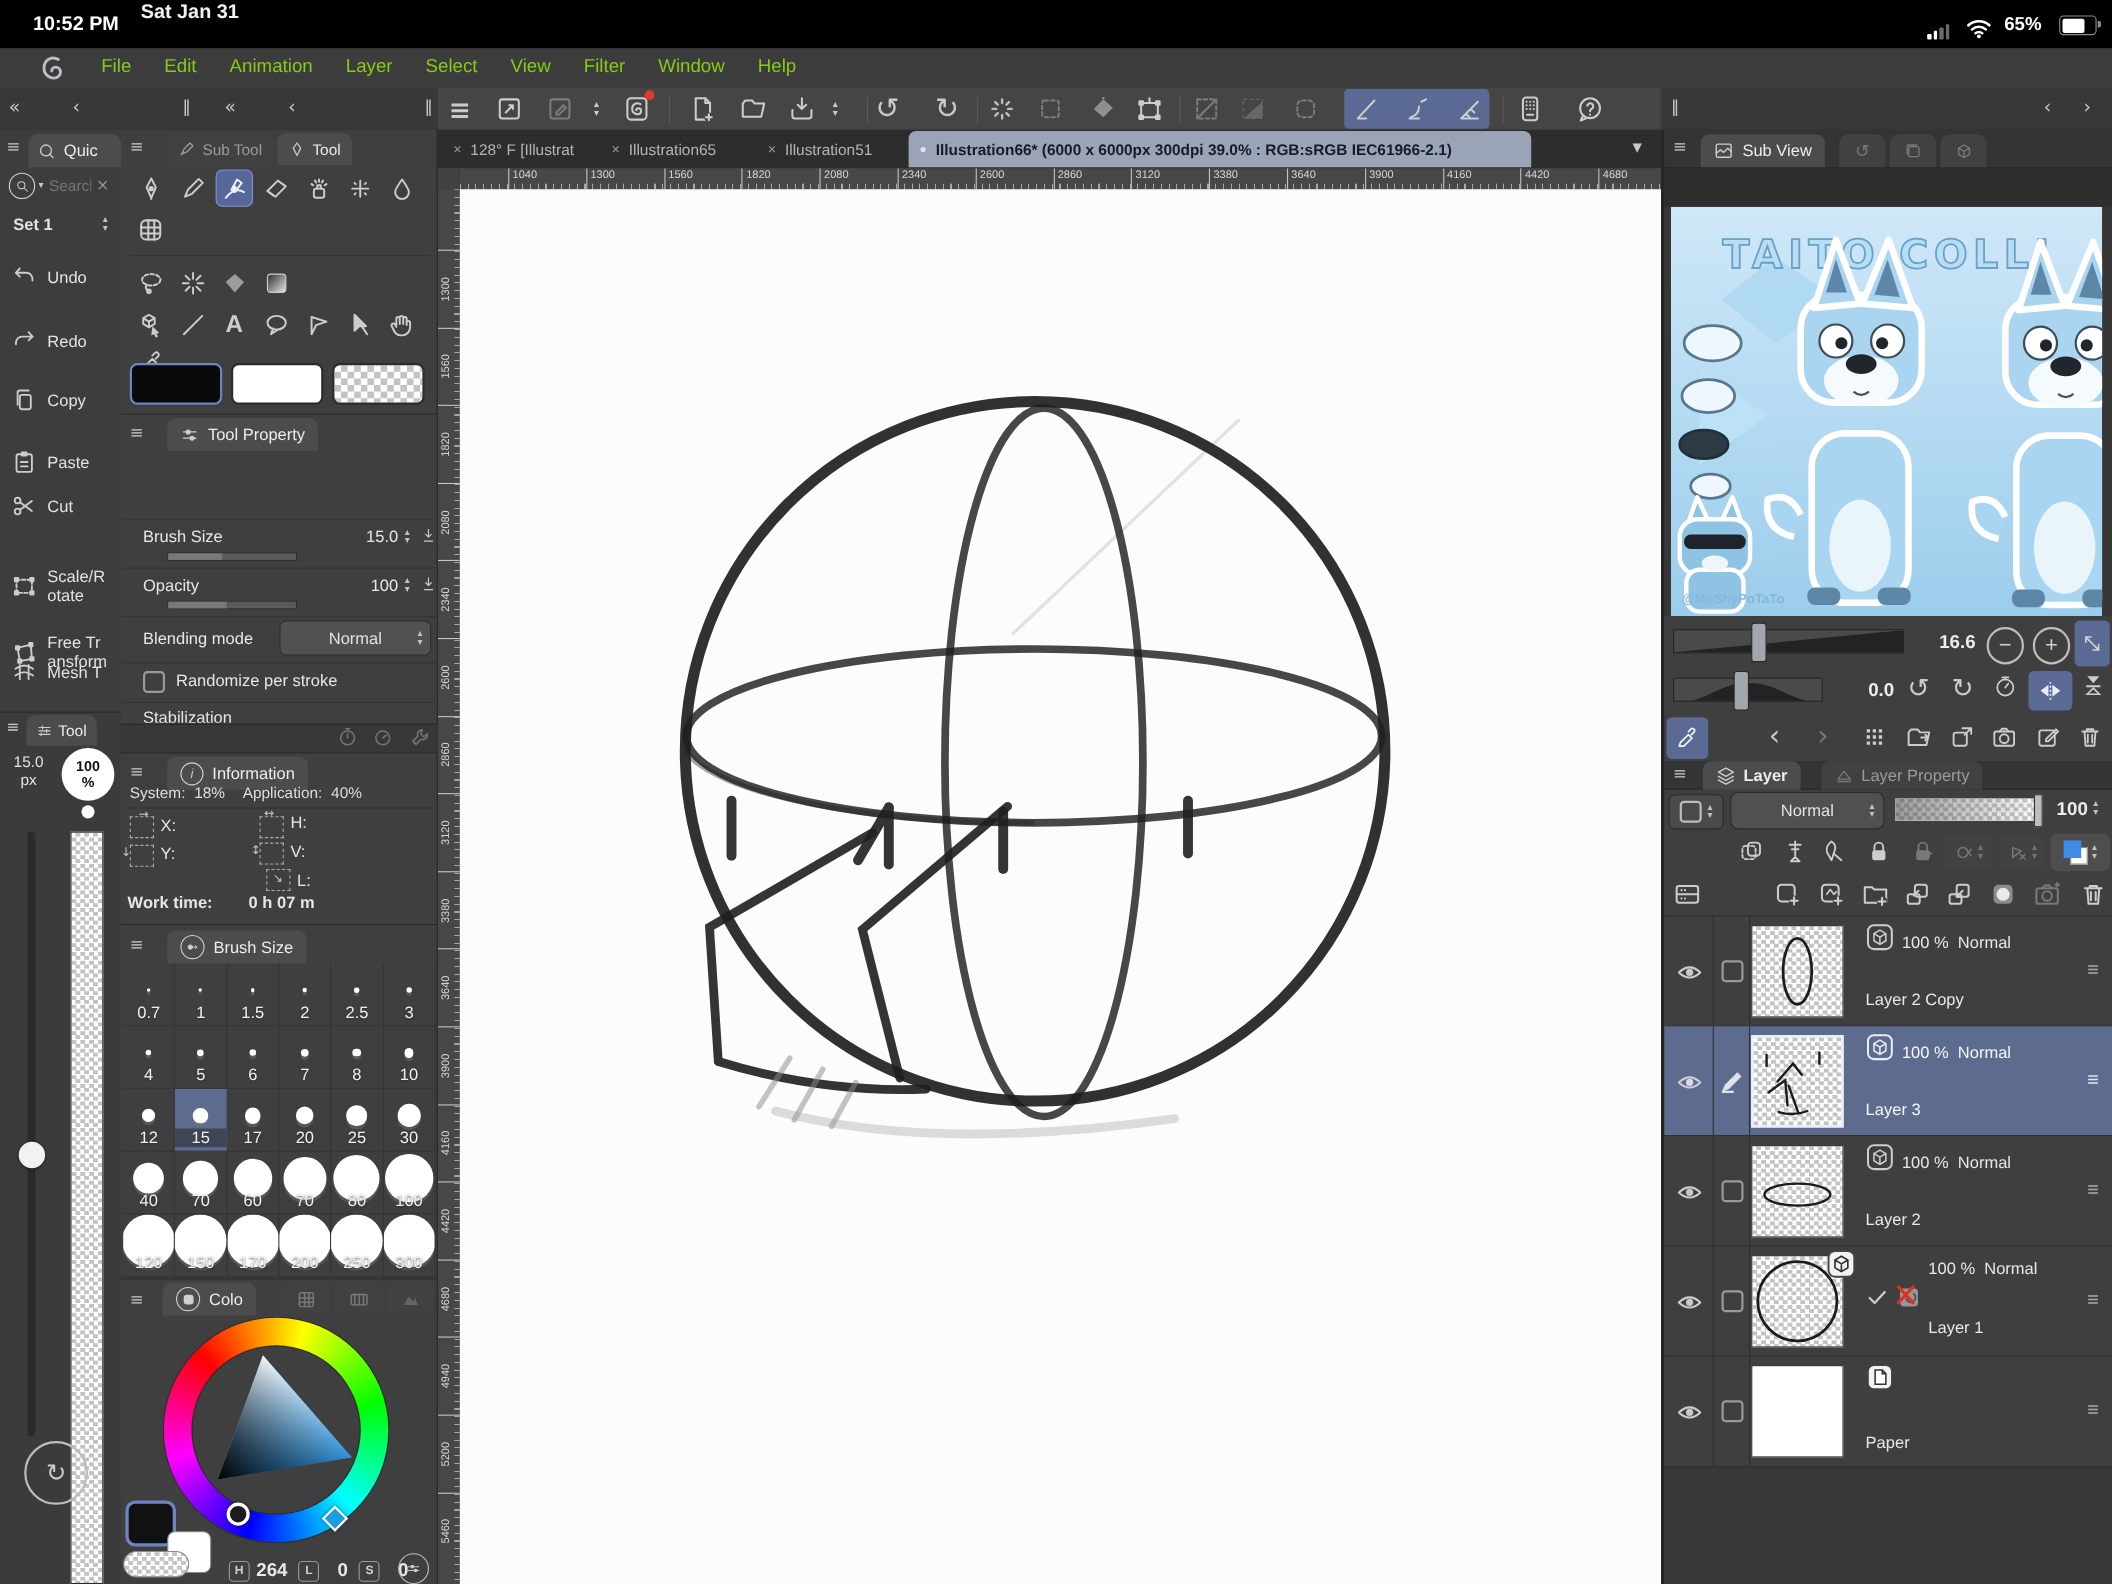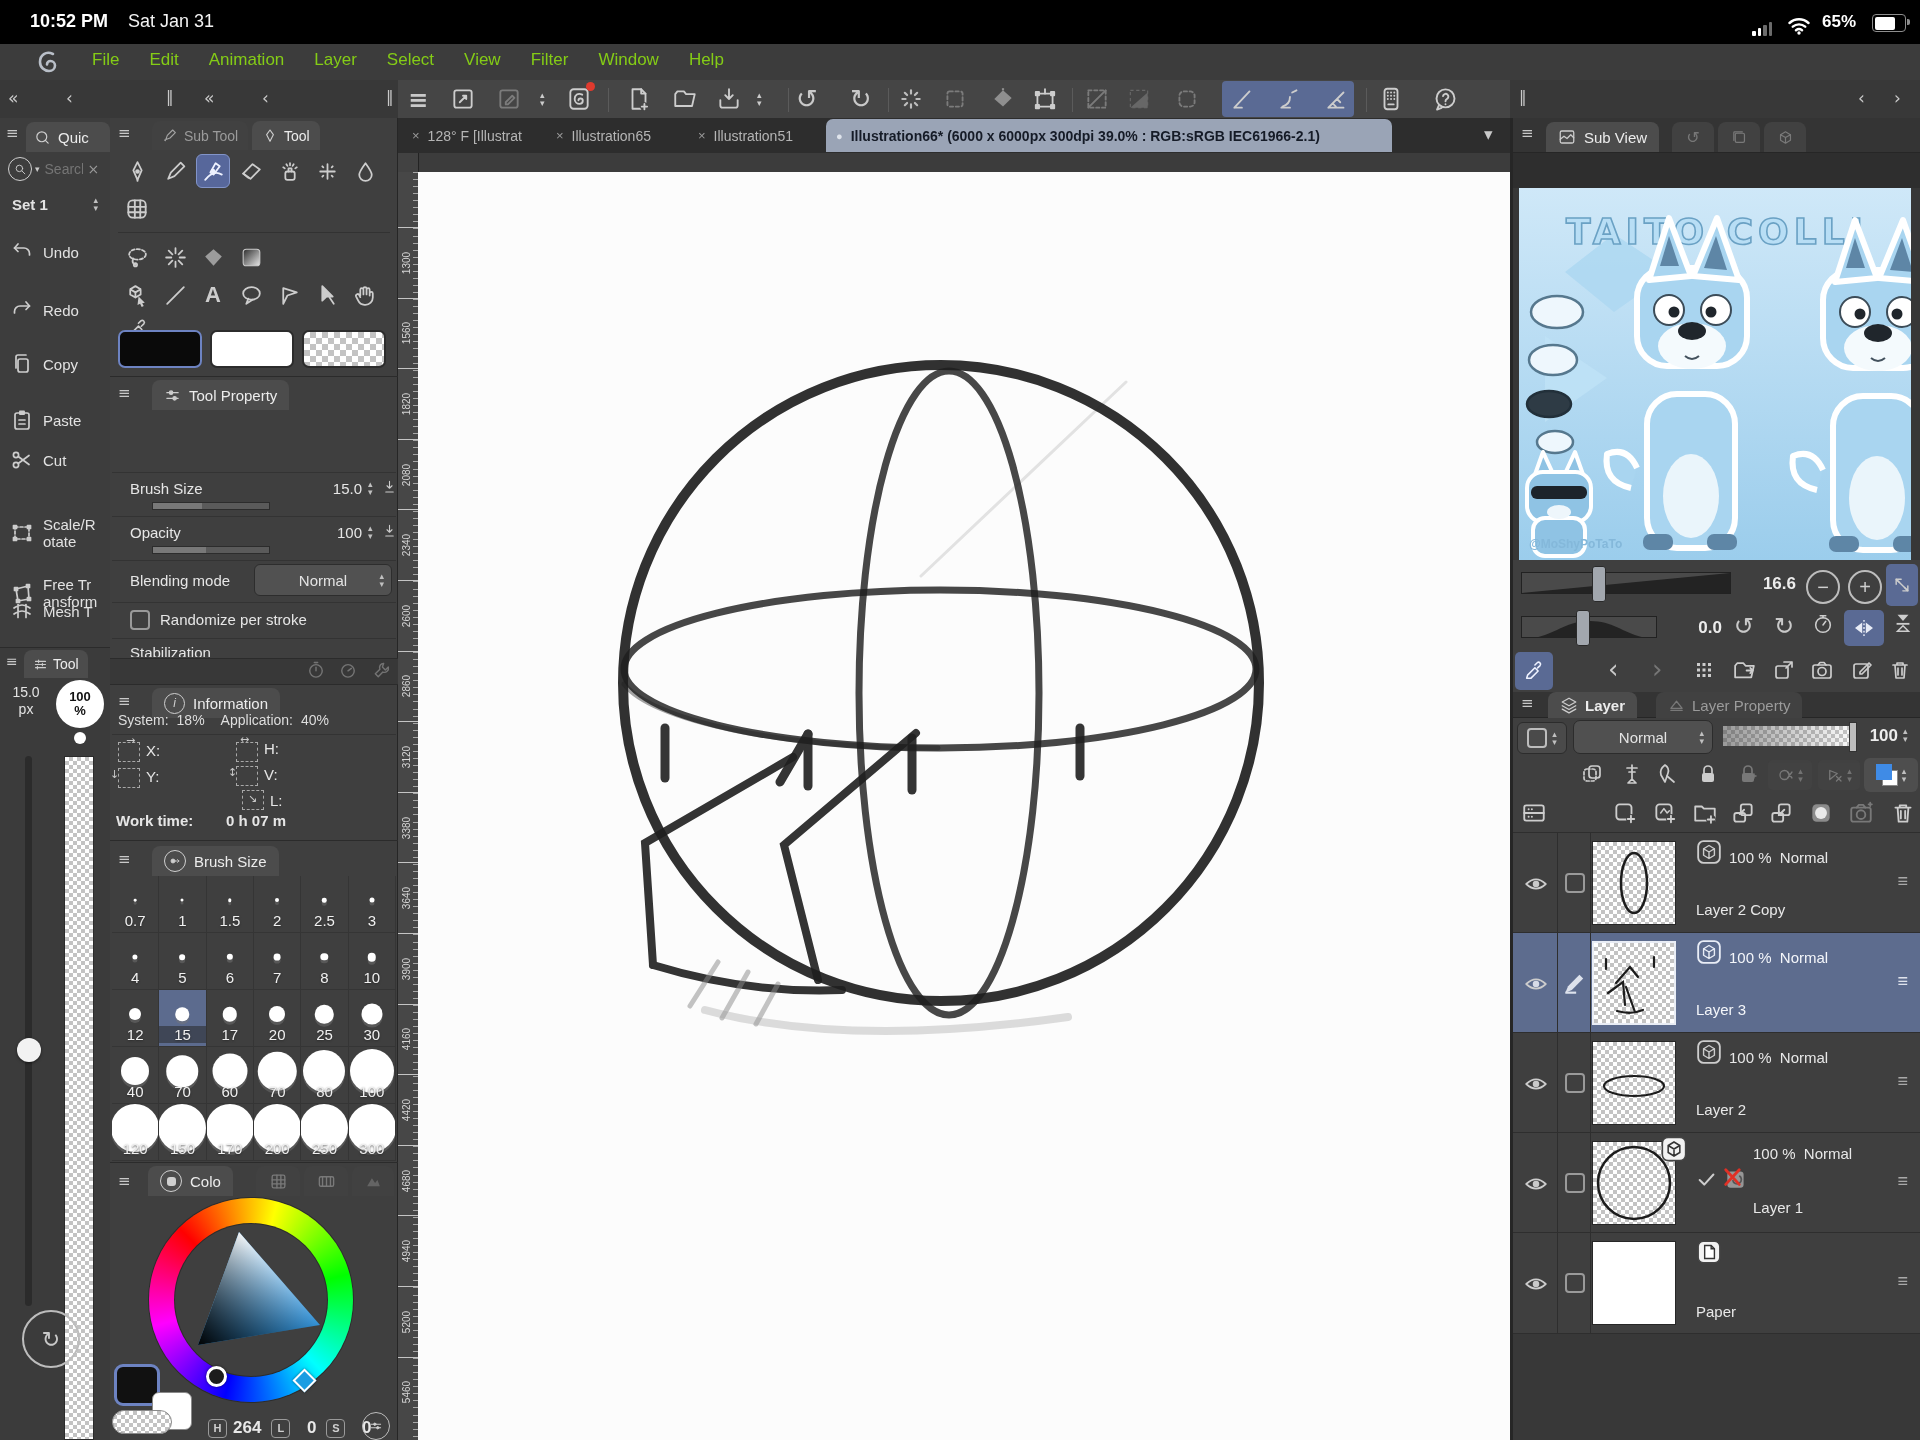--- a/index.html
+++ b/index.html
@@ -128,21 +128,21 @@
  <symbol id="s-dropper" viewBox="0 0 24 24">
         <path d="M4 20l1-3.5 8-8L16.5 12l-8 8zM13 5.5 15.5 3a2.2 2.2 0 0 1 3.1 3.1L16 8.6" fill="none"></path>
       </symbol>
 </defs>
 </svg>
 
 <div id="app">
 
   <div class="abs" style="left:0;top:0;width:1920px;height:44px;background:#000"></div>
   <div class="abs" style="left:30px;top:11px;font-size:18px;font-weight:bold;color:#fff">10:52 PM</div>
-  <div class="abs" style="left:128px;top:11px;font-size:18px;font-weight:normal;color:#f2f2f2">Sat Jan 31</div>
+  <div class="abs" style="left:128px;top:0;font-size:18px;font-weight:bold;color:#f2f2f2">Sat Jan 31</div>
   <div class="abs" style="left:1752px;top:22px;display:flex;align-items:flex-end;gap:2px">
     <span style="width:3.5px;height:5px;background:#fff;border-radius:1px"></span>
       <span style="width:3.5px;height:8px;background:#fff;border-radius:1px"></span>
       <span style="width:3.5px;height:11px;background:#6b6b6b;border-radius:1px"></span>
       <span style="width:3.5px;height:14px;background:#6b6b6b;border-radius:1px"></span>
   </div>
   <div class="abs" style="left:1788px;top:16px">
     <svg width="22" height="20" viewBox="0 0 22 18">
         <path d="M1.5 6A14 14 0 0 1 20.5 6M4.8 9.7a9.4 9.4 0 0 1 12.4 0M8 13.2a5 5 0 0 1 6 0" stroke="#fff" stroke-width="2.4" fill="none" stroke-linecap="round"></path>
         <circle cx="11" cy="16" r="1.7" fill="#fff"></circle>
@@ -325,20 +325,37 @@
       <span class="x">×</span>
       <span>Illustration51</span>
     </div>
   <div class="dtab active" style="left:826px;width:546px">
       <span style="color:#dfe4ec;font-size:11px">●</span>
       <span>Illustration66* (6000 x 6000px 300dpi 39.0% : RGB:sRGB IEC61966-2.1)</span>
     </div>
   <span class="abs glyph" style="left:1484px;top:124px;font-size:17px">▾</span>
 
   <div class="abs" style="left:398px;top:153px;width:20px;height:19px;background:#424242;border-right:1px solid #232323;border-bottom:1px solid #232323"></div>
+  <div id="ruler-top">
+      <div class="rlabT">1040</div>
+      <div class="rlabT">1300</div>
+      <div class="rlabT">1560</div>
+      <div class="rlabT">1820</div>
+      <div class="rlabT">2080</div>
+      <div class="rlabT">2340</div>
+      <div class="rlabT">2600</div>
+      <div class="rlabT">2860</div>
+      <div class="rlabT">3120</div>
+      <div class="rlabT">3380</div>
+      <div class="rlabT">3640</div>
+      <div class="rlabT">3900</div>
+      <div class="rlabT">4160</div>
+      <div class="rlabT">4420</div>
+      <div class="rlabT">4680</div>
+    </div>
   <div id="ruler-left">
       <div class="rlabL">
         <span>1300</span>
       </div>
       <div class="rlabL">
         <span>1560</span>
       </div>
       <div class="rlabL">
         <span>1820</span>
       </div>

